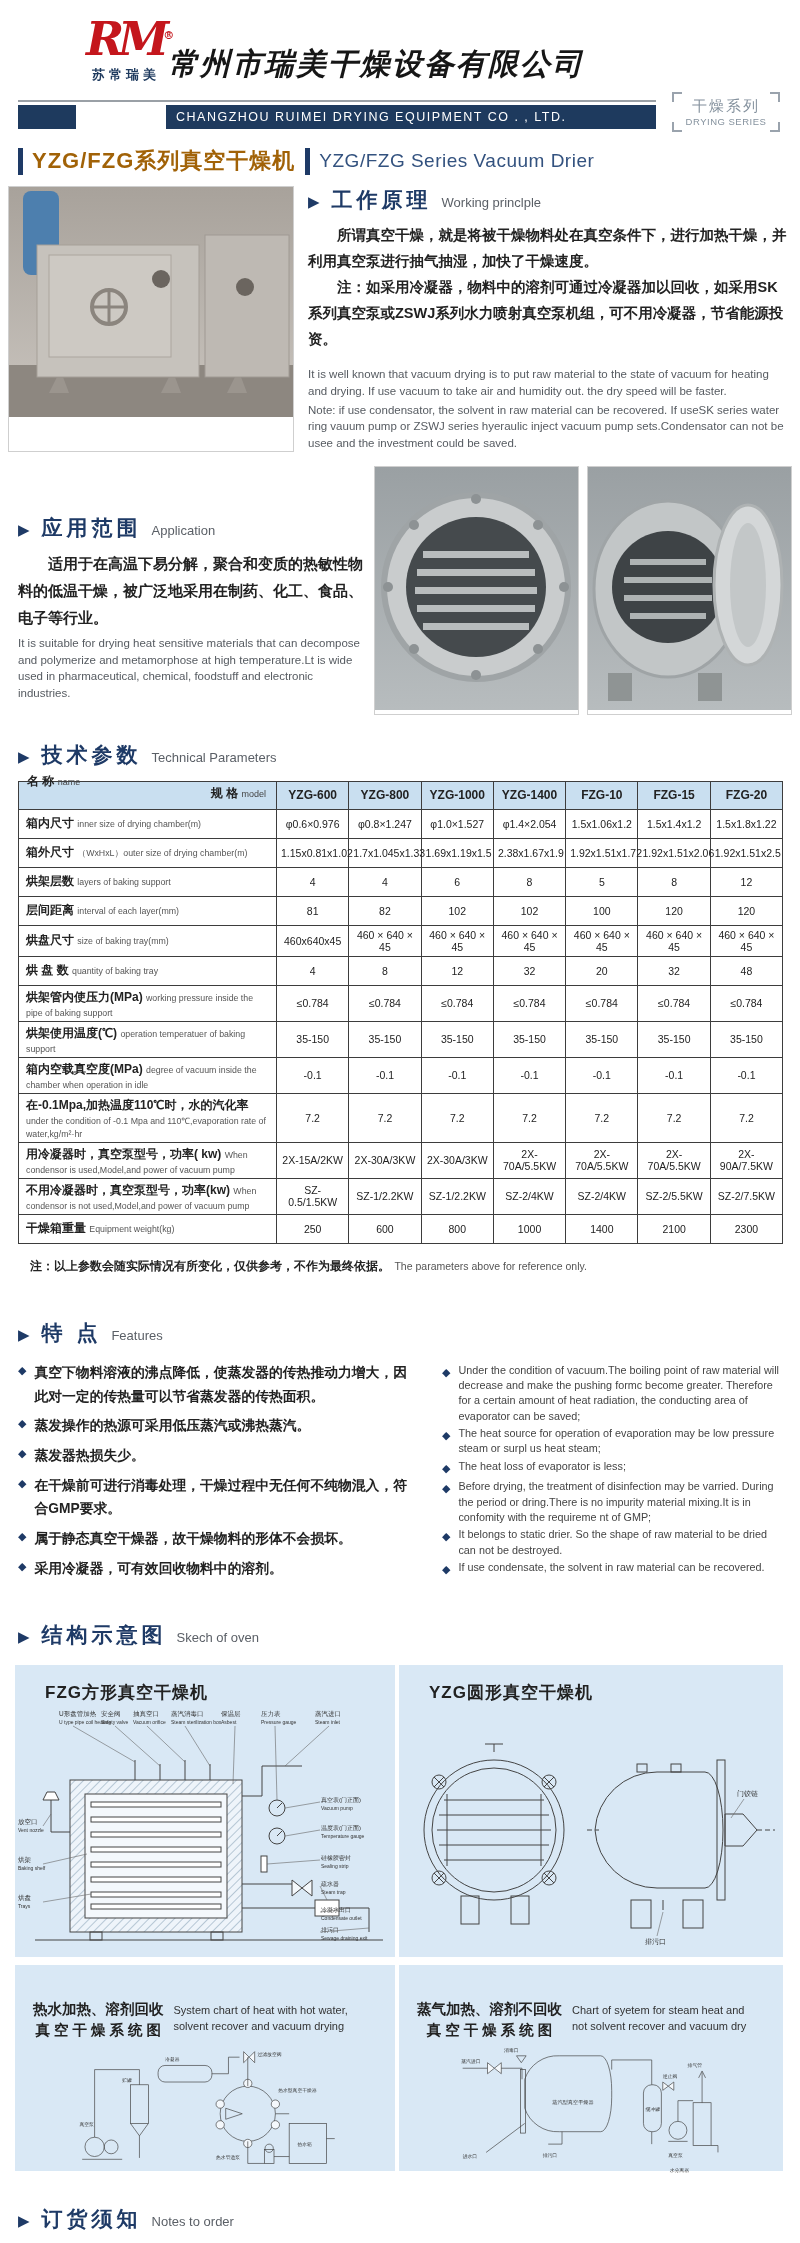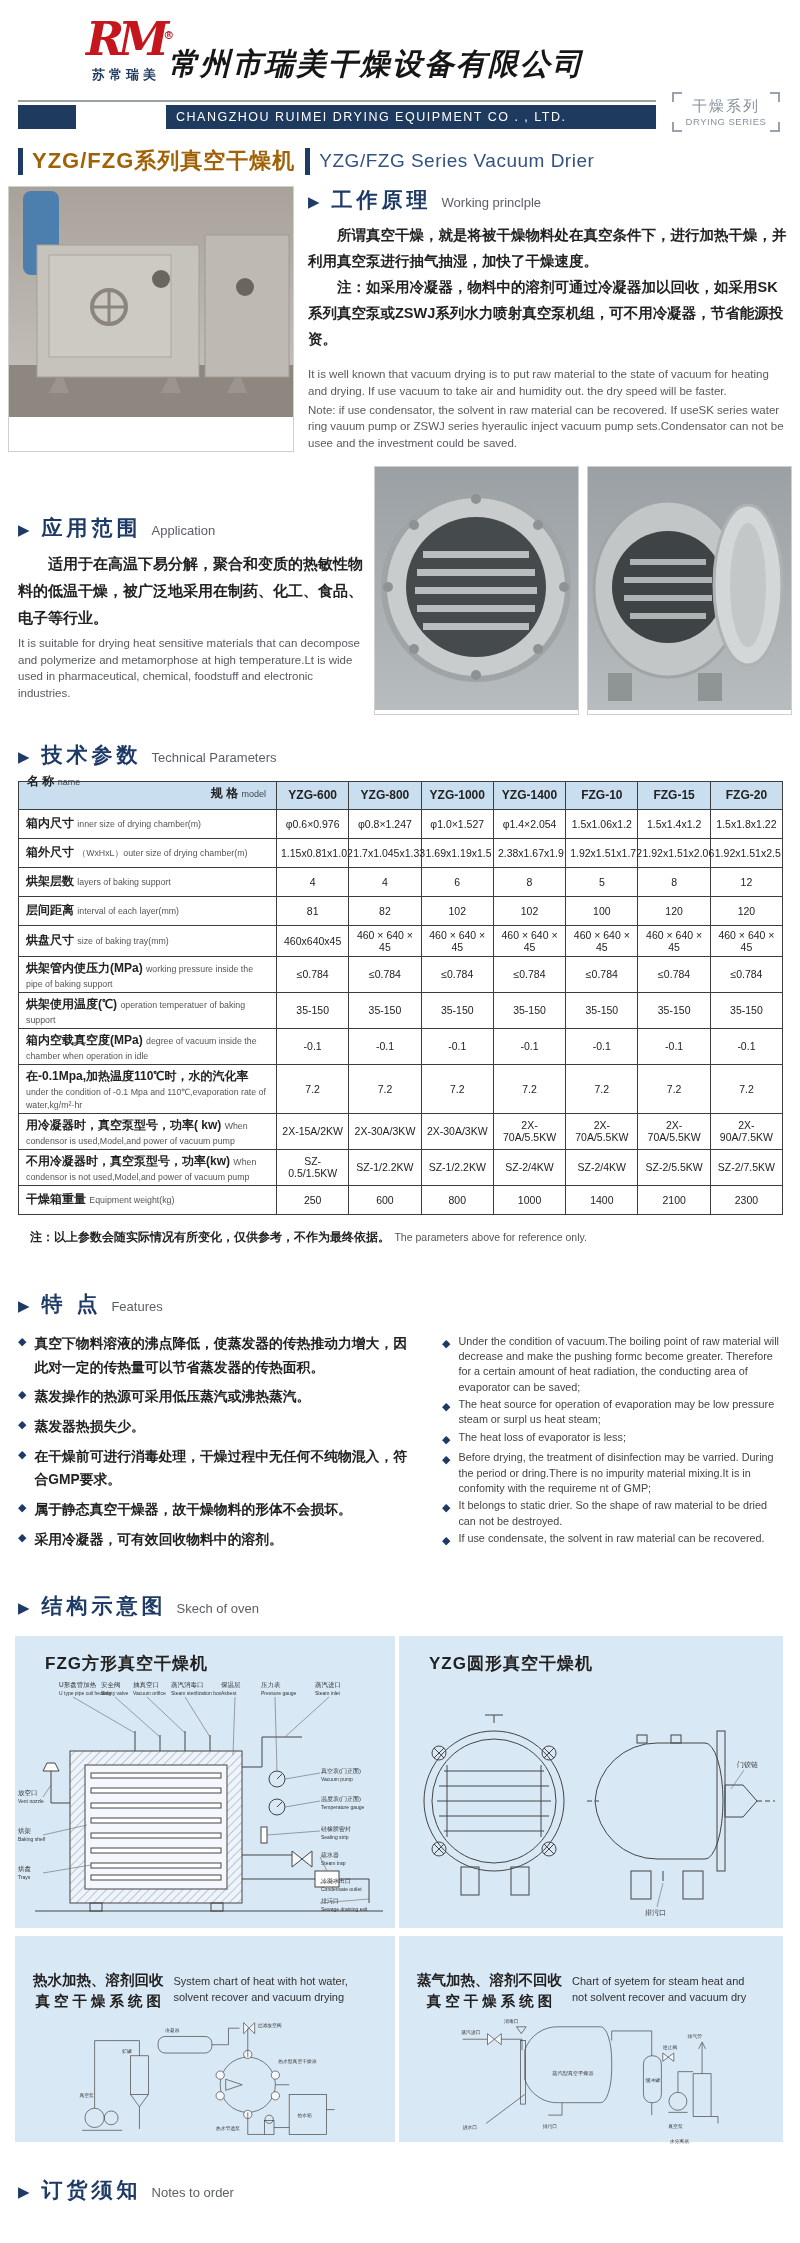--- a/index.html
+++ b/index.html
@@ -290,20 +290,30 @@
           </tr>
           <tr>
             <td class="lblcell"><span class="lbl-cn">烘盘尺寸 </span><span class="lbl-en">size of baking tray(mm)</span></td>
             <td>460x640x45</td>
             <td>460 × 640 × 45</td>
             <td>460 × 640 × 45</td>
             <td>460 × 640 × 45</td>
             <td>460 × 640 × 45</td>
             <td>460 × 640 × 45</td>
             <td>460 × 640 × 45</td>
+          </tr>
+          <tr>
+            <td class="lblcell"><span class="lbl-cn">烘 盘 数 </span><span class="lbl-en">quantity of baking tray</span></td>
+            <td>4</td>
+            <td>8</td>
+            <td>12</td>
+            <td>32</td>
+            <td>20</td>
+            <td>32</td>
+            <td>48</td>
           </tr>
           <tr>
             <td class="lblcell"><span class="lbl-cn">烘架管内使压力(MPa) </span><span class="lbl-en">working pressure inside the pipe of baking support</span></td>
             <td>≤0.784</td>
             <td>≤0.784</td>
             <td>≤0.784</td>
             <td>≤0.784</td>
             <td>≤0.784</td>
             <td>≤0.784</td>
             <td>≤0.784</td>

